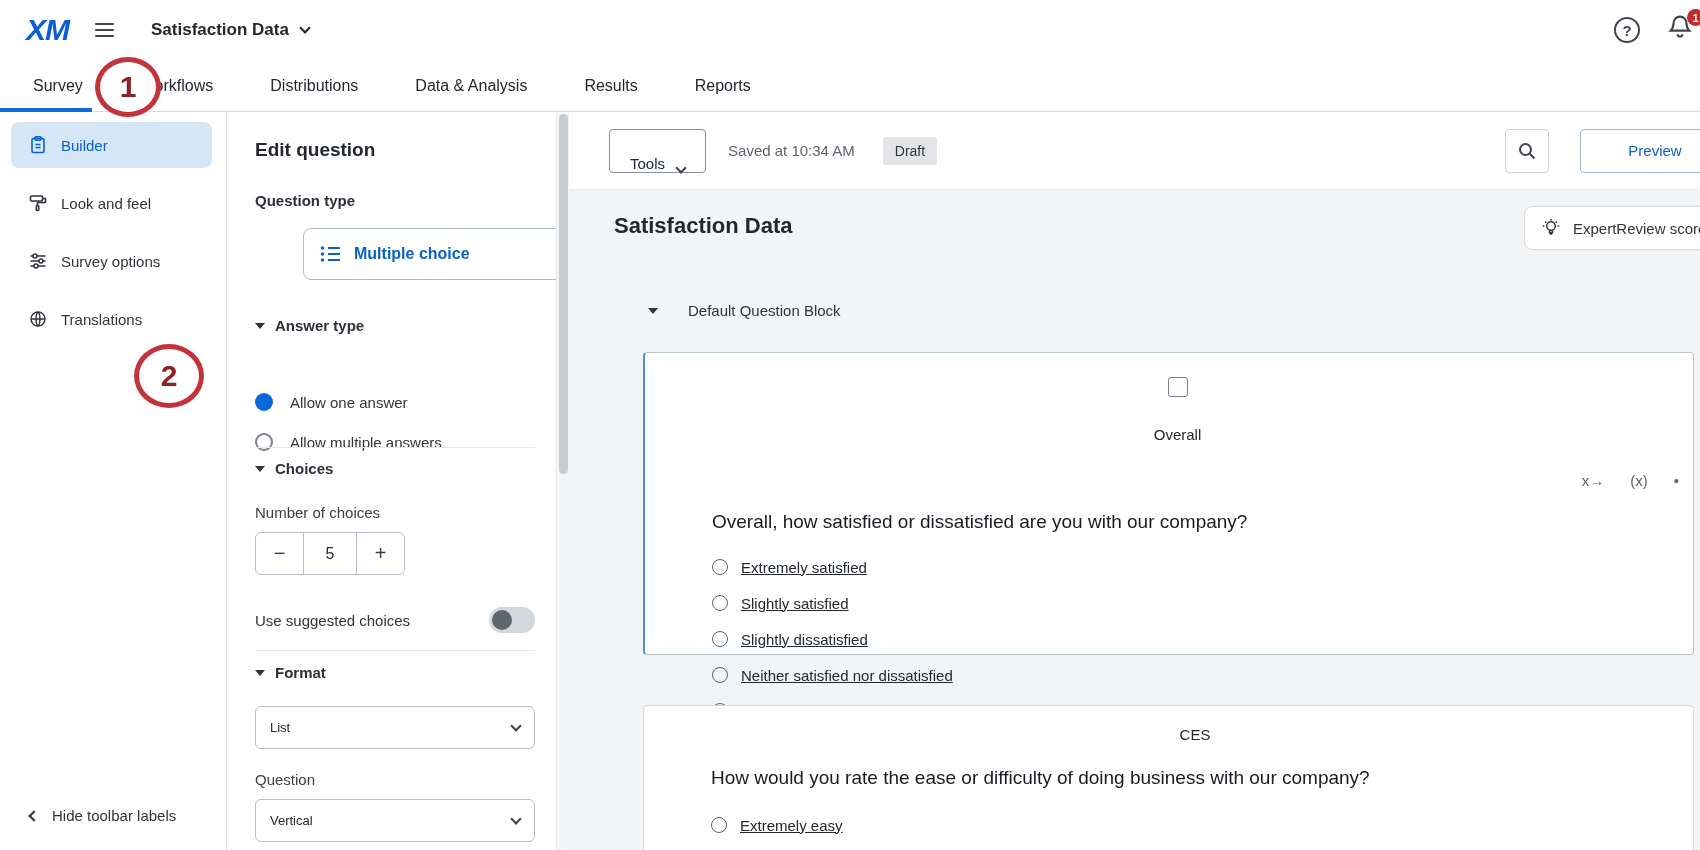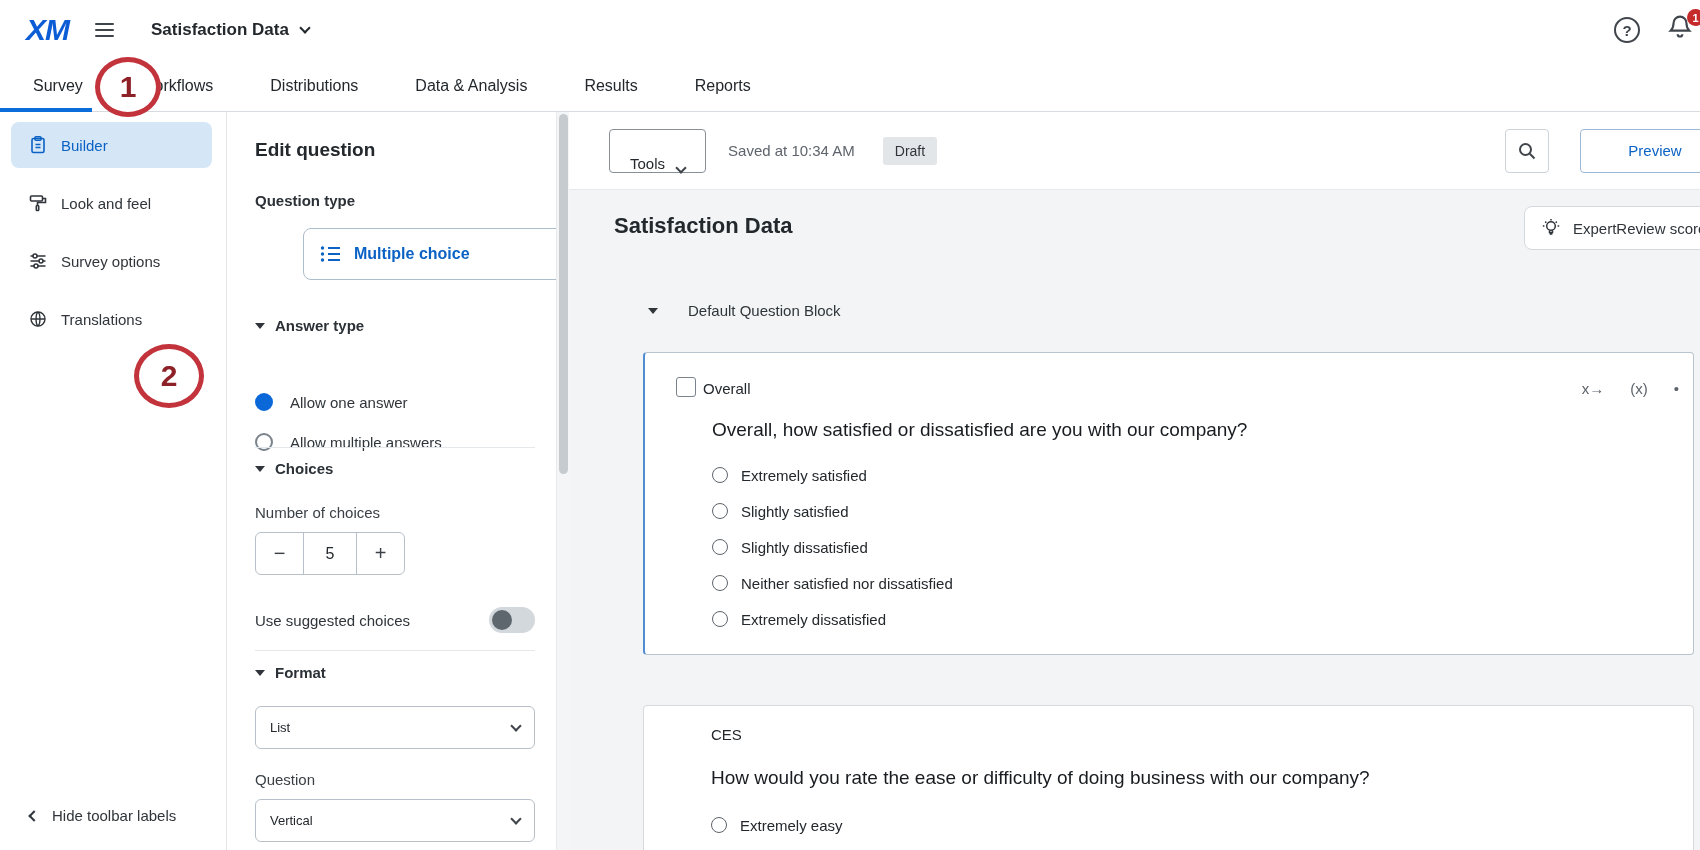--- a/index.html
+++ b/index.html
@@ -82,28 +82,28 @@
   .search-btn{width:44px;height:44px;border:1px solid #ccd3d9;border-radius:4px;background:#fff;display:flex;align-items:center;justify-content:center;margin-right:31px;cursor:pointer;}
   .preview-btn{width:150px;height:44px;border:1px solid #9db9d8;border-radius:4px;background:#fff;color:#0b62c4;font-size:15px;display:flex;align-items:center;justify-content:center;margin-right:-30px;cursor:pointer;}
   .m-title{position:absolute;left:45px;top:101px;font-size:22px;font-weight:700;}
   .expert{position:absolute;left:955px;top:94px;height:44px;width:240px;background:#fff;border:1px solid #d3d9de;border-radius:8px;display:flex;align-items:center;gap:12px;padding:0 16px;font-size:15px;color:#2f353a;white-space:nowrap;cursor:pointer;}
   .block-hdr{position:absolute;left:79px;top:190px;display:flex;align-items:center;gap:30px;font-size:15px;color:#2f353a;}
   .block-hdr .tri{cursor:pointer;}
 
   .qcard{position:absolute;left:74px;width:1051px;background:#fff;}
   .card1{top:240px;height:303px;border:1px solid #b9c4cd;border-left:2px solid #4f8cd0;border-radius:4px;}
   .card2{top:593px;height:210px;border:1px solid #d5dade;border-radius:4px 4px 0 0;}
-  .q-head{display:flex;align-items:flex-end;padding:24px 14px 0 31px;gap:7px;}
+  .q-head{display:flex;align-items:center;padding:24px 14px 0 31px;gap:29px;flex-direction:column;}
   .q-check{width:20px;height:20px;border:1.5px solid #7a838b;border-radius:3px;background:#fff;cursor:pointer;}
   .q-code{font-size:15px;}
   .q-icons{margin-left:auto;display:flex;align-items:center;gap:26px;color:#5d646b;font-size:15px;}
   .q-icons span{cursor:pointer;}
   .q-text{margin:22px 24px 0 67px;font-size:19px;color:#181c20;}
   .q-opts{margin:16px 0 0 67px;}
-  .q-opt{height:36px;display:flex;align-items:center;gap:13px;font-size:15px;cursor:pointer;}
+  .q-opt{height:36px;display:flex;align-items:center;gap:13px;font-size:15px;cursor:pointer;text-decoration:underline;}
   .opt-radio{width:16px;height:16px;border-radius:50%;border:1.5px solid #5d646b;}
   .card2 .q-head{padding:20px 14px 0 67px;}
   .card2 .q-text{margin-top:24px;}
   .card2 .q-opts{margin-top:18px;}
 
   
   .ann{position:absolute;border:5px solid #c2333b;background:#fff;border-radius:50%;display:flex;align-items:center;justify-content:center;font-size:30px;font-weight:700;color:#8e2027;z-index:60;}
   .ann1{left:95px;top:57px;width:66px;height:60px;}
   .ann2{left:134px;top:344px;width:70px;height:64px;}
 </style>

